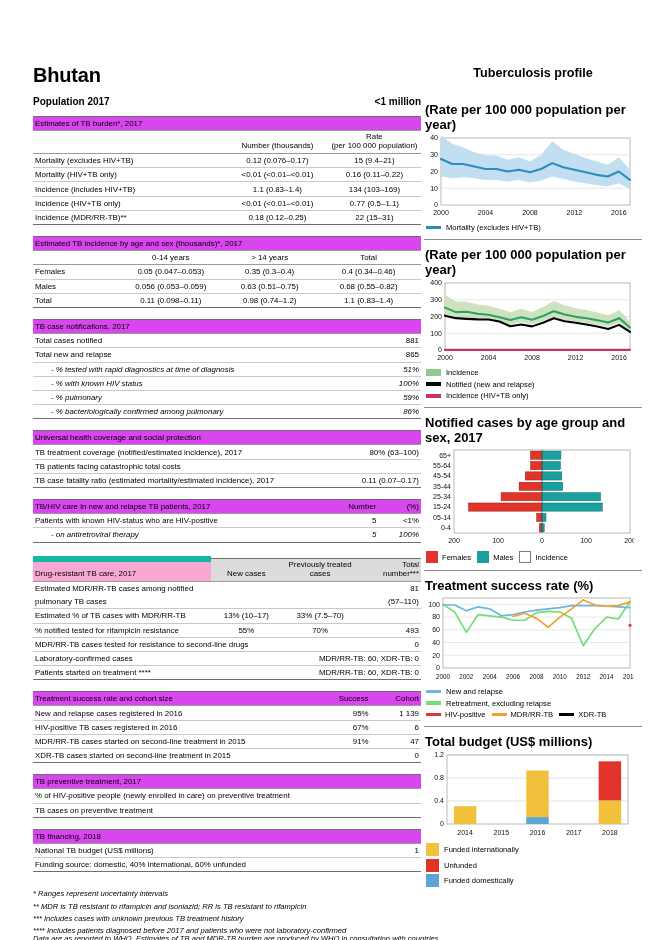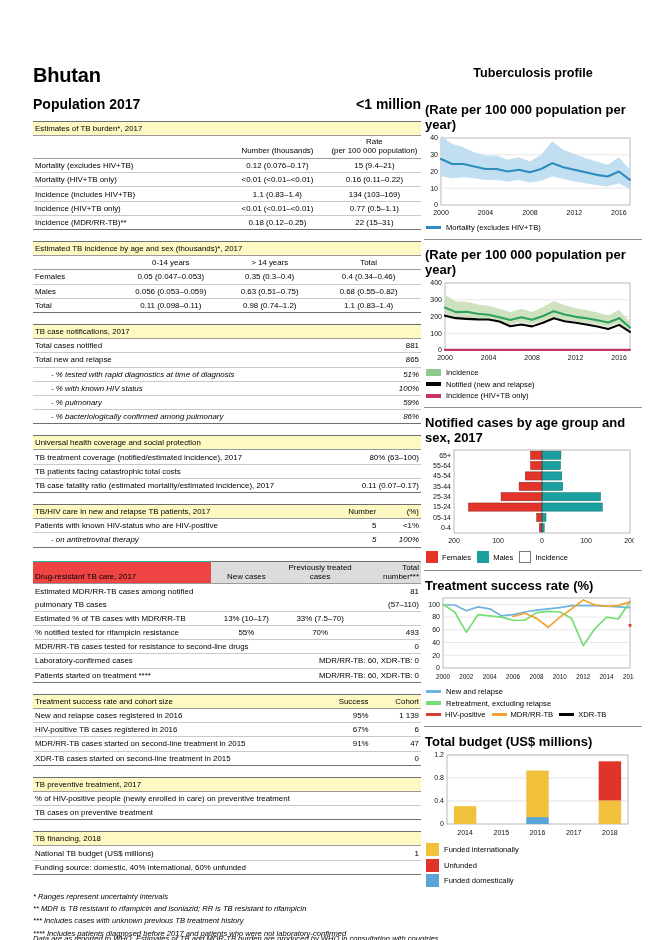--- a/index.html
+++ b/index.html
@@ -6,26 +6,26 @@
   body{
     width:666px;height:940px;background:#ffffff;
     font-family:"Liberation Sans","DejaVu Sans",sans-serif;
     color:#000;position:relative;overflow:hidden;
   }
   .page{position:relative;width:558px;height:940px;margin-top:36px;}
 
   
   .left{position:absolute;left:33px;top:28px;width:388px;}
   .country{font-size:20px;font-weight:bold;letter-spacing:-.2px;margin:0 0 9px 0;}
-  .popline{display:flex;justify-content:space-between;font-size:14px;font-weight:bold;
+  .popline{display:flex;justify-content:space-between;font-size:10px;font-weight:bold;
            margin-bottom:9px;}
 
   table.t{width:100%;border-collapse:collapse;font-size:7.9px;table-layout:fixed;}
   table.t td{padding:2.1px 2px;vertical-align:top;}
-  .sechead td{background:#fef9c3;font-size:7.9px;padding:2.6px 2px;
+  .sechead td{background:#d946ef;font-size:7.9px;padding:2.6px 2px;
               border-top:1px solid #6f6f6f;border-bottom:1px solid #9a9a9a;}
   .colhead td{border-bottom:1px solid #9a9a9a;text-align:center;padding-bottom:2px;}
   .colhead td.l{text-align:left;}
   .colhead td.r{text-align:right;}
   tr.row td{border-bottom:1px solid #c9c9c9;}
   tr.last td{border-bottom:1px solid #6f6f6f;}
   tr.nb td{border-bottom:none;}
   .num{text-align:center;}
   .r{text-align:right;}
   .ital{font-style:italic;}
@@ -253,21 +253,21 @@
 
     <table class="t">
       <colgroup>
           <col style="width:46%">
           <col style="width:18%">
           <col style="width:20%">
           <col style="width:16%">
         </colgroup>
       <tbody>
         <tr class="colhead hdr2">
-          <td class="l" style="vertical-align:bottom;background:#ef4444;border-top:1px solid #14b8a6;">Drug-resistant TB care, 2017</td>
+          <td class="l" style="vertical-align:bottom;background:#f9a8d4;border-top:6px solid #14b8a6;">Drug-resistant TB care, 2017</td>
           <td style="vertical-align:bottom;background:#dcdcdc;border-top:1px solid #6f6f6f;">New cases</td>
           <td style="background:#dcdcdc;border-top:1px solid #6f6f6f;">
             <div>Previously treated</div>
             <div>cases</div>
           </td>
           <td class="r" style="background:#dcdcdc;border-top:1px solid #6f6f6f;">
             <div>Total</div>
             <div>number***</div>
           </td>
         </tr>

